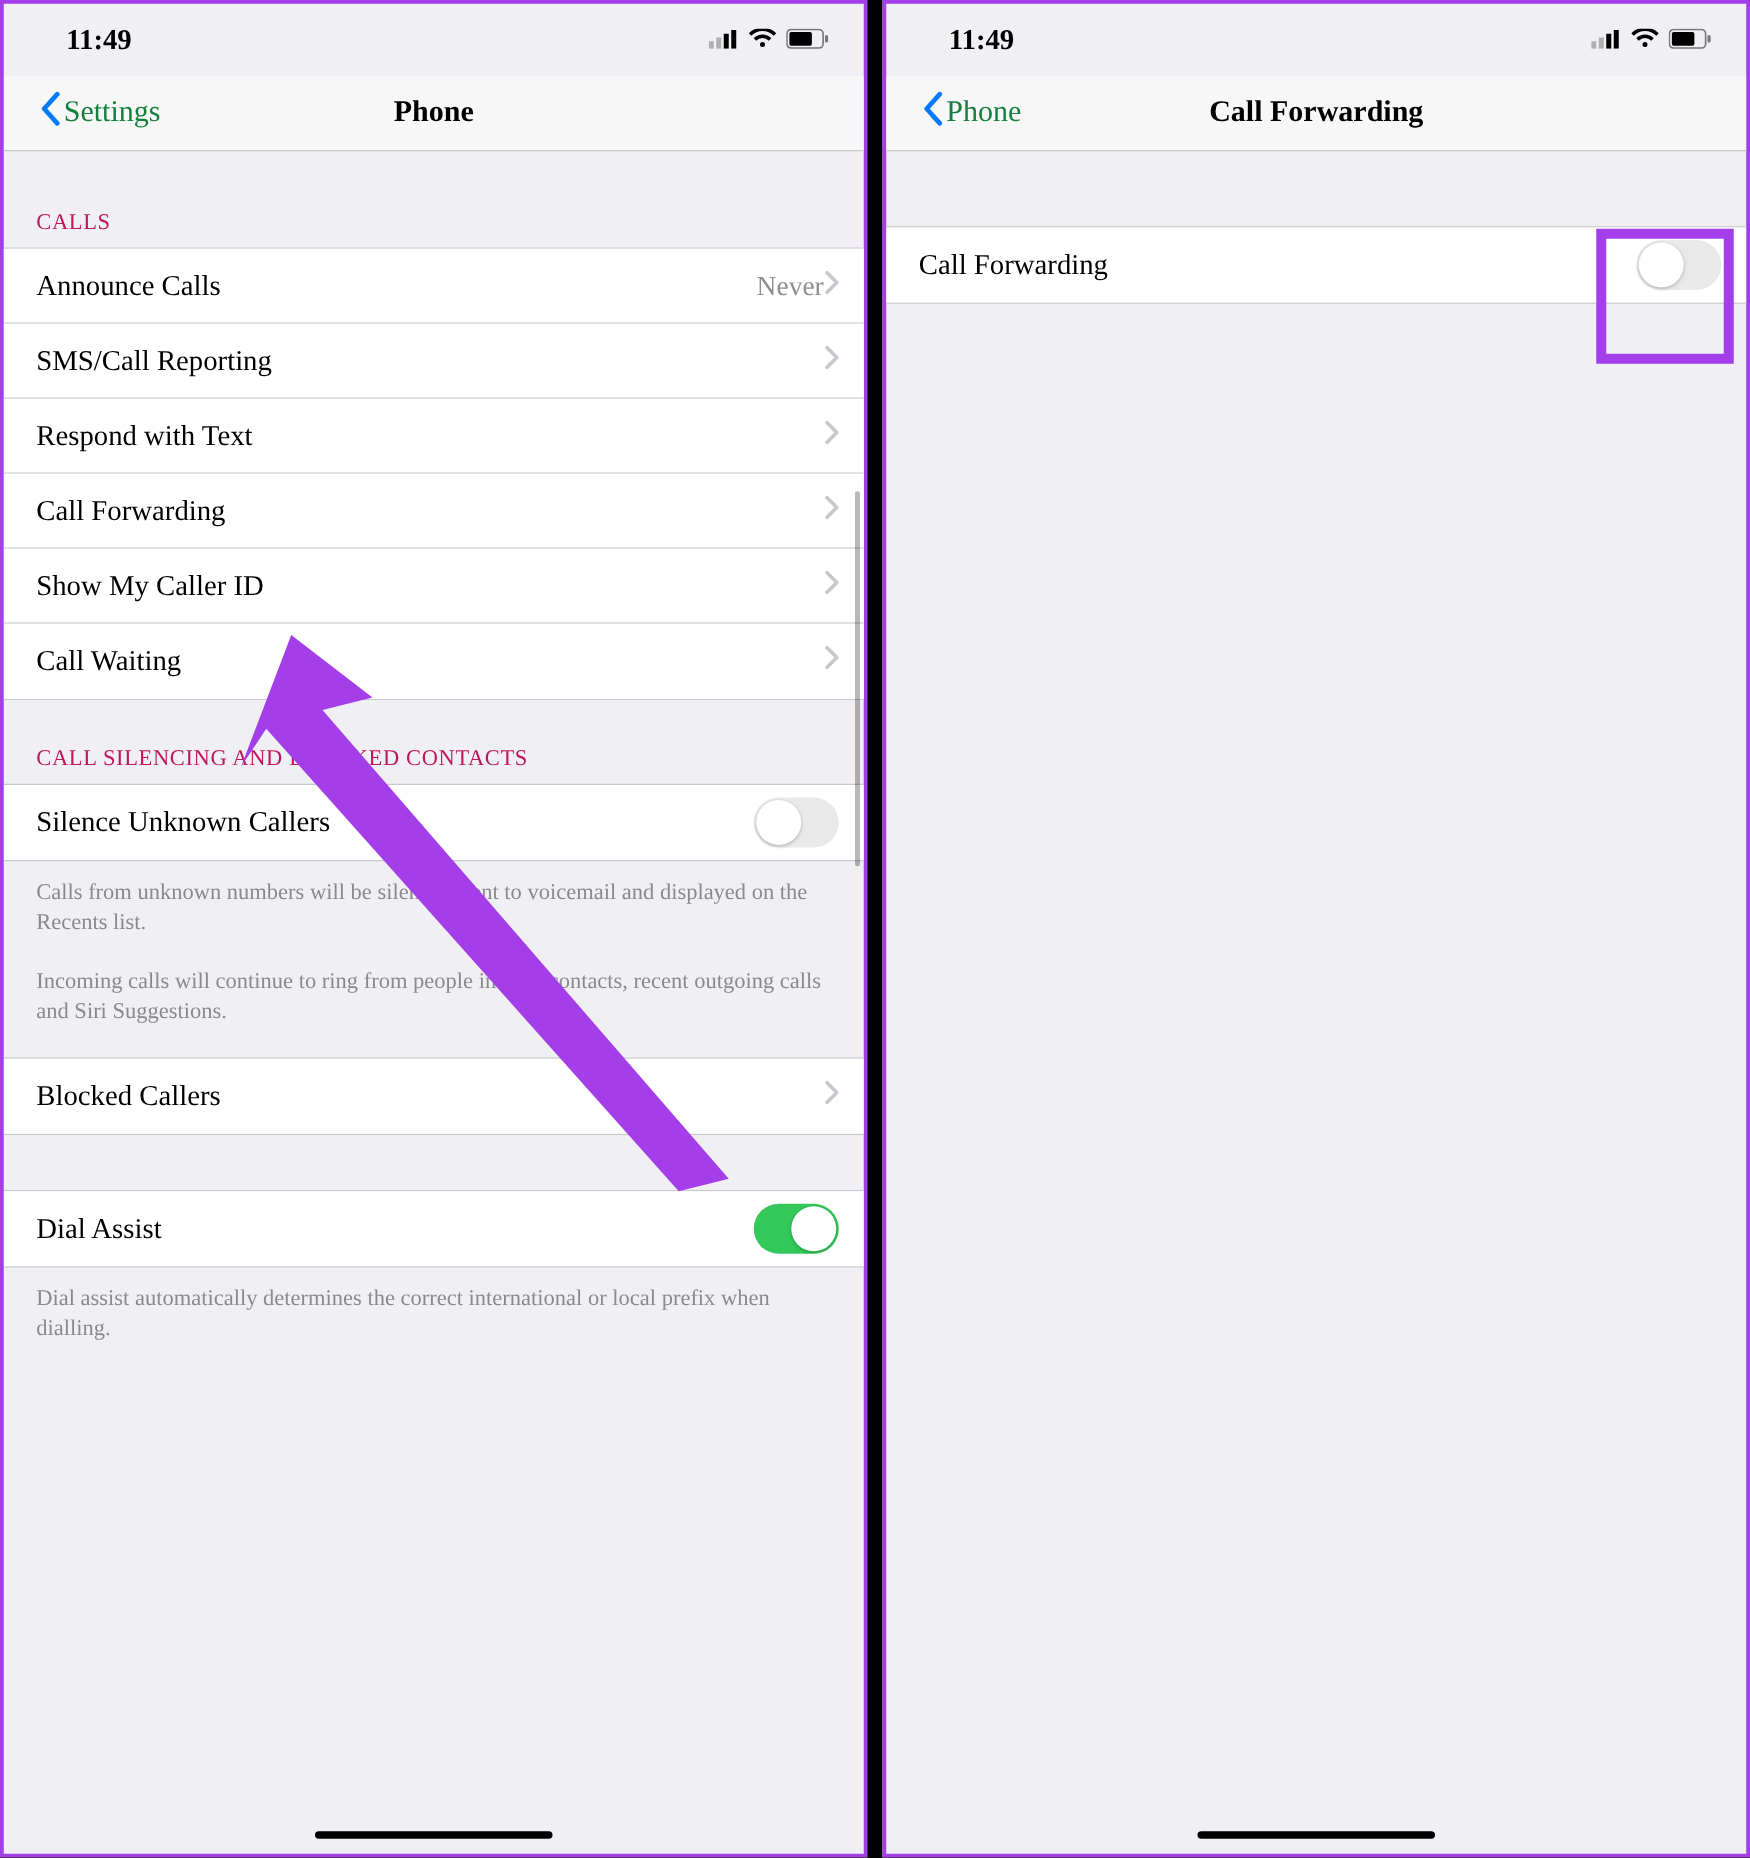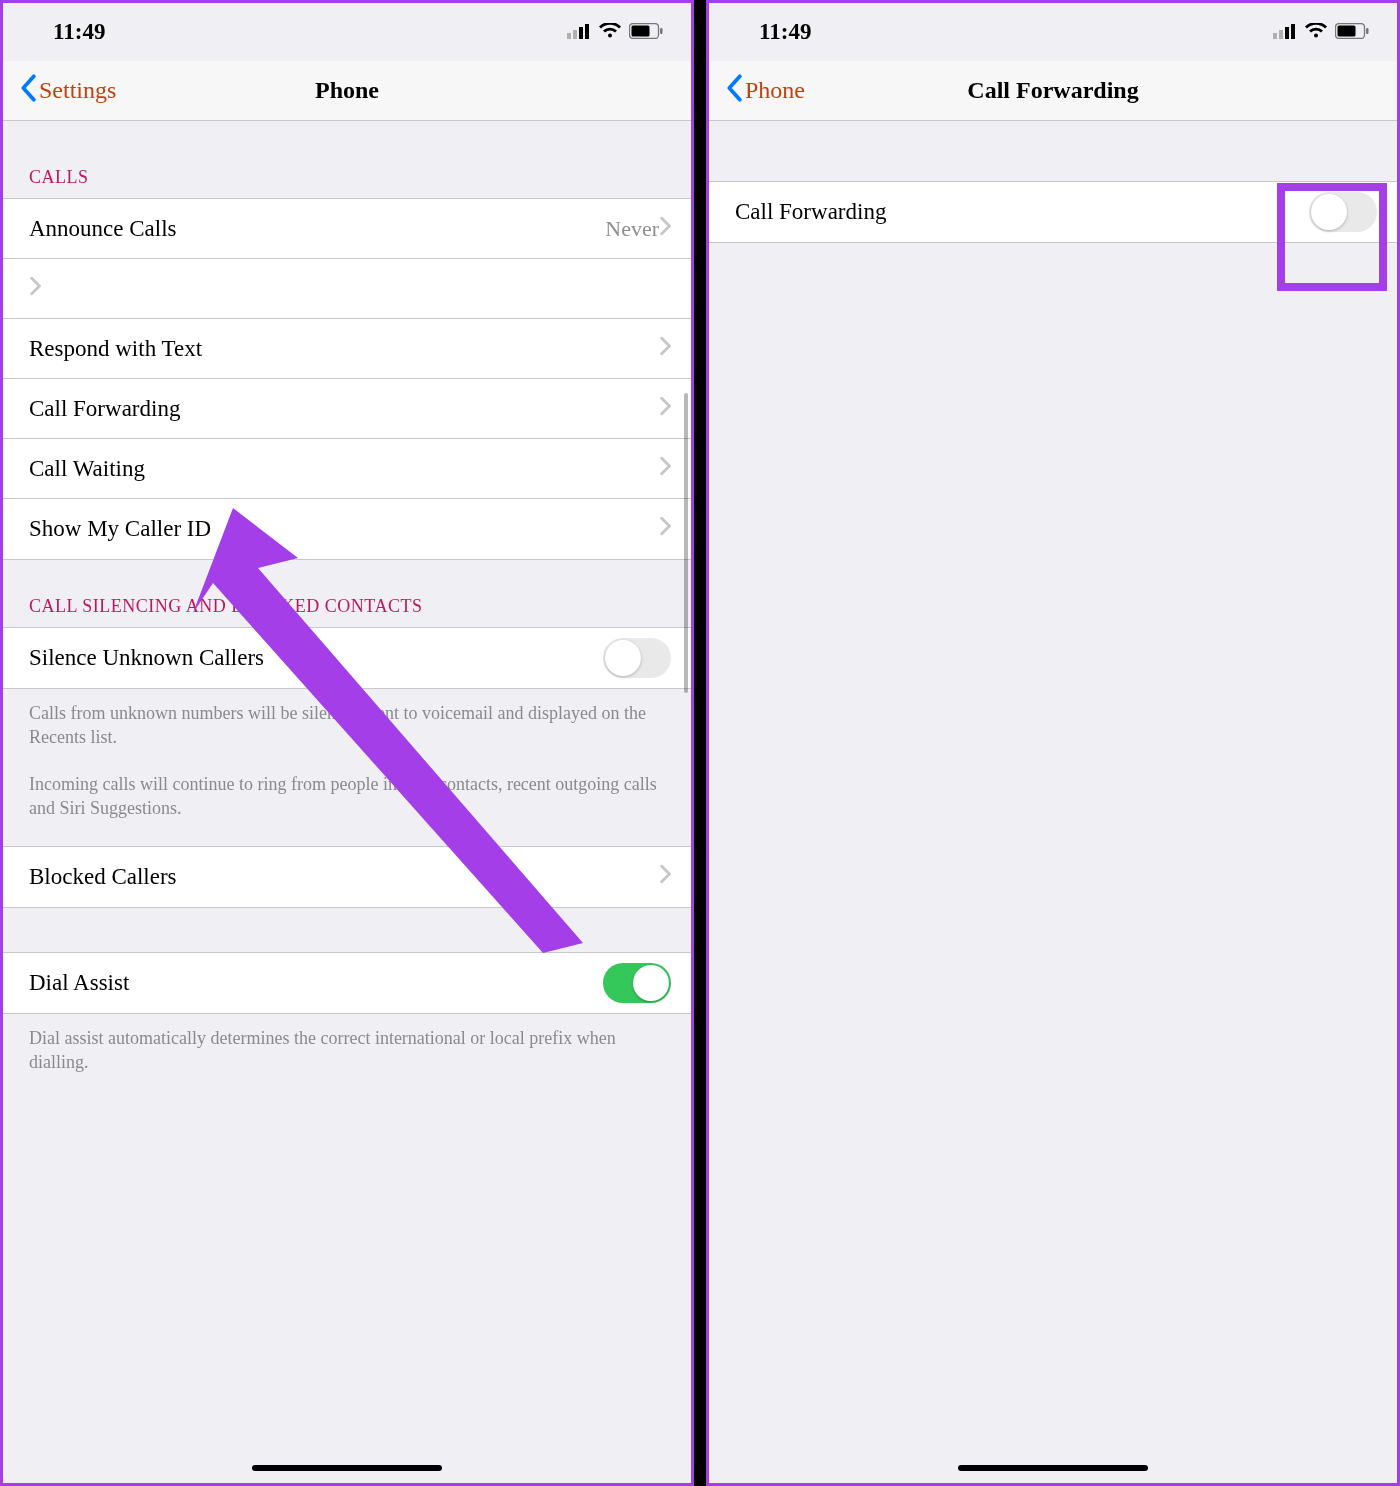--- a/index.html
+++ b/index.html
@@ -50,23 +50,23 @@
     height: 60px;
     display: flex;
     align-items: center;
     border-bottom: 1px solid #c8c7cc;
     background: #f7f7f8;
     position: relative;
   }
   .nav-back {
     display: flex;
     align-items: center;
-    color: #c2410c;
+    color: #15803d;
     font-size: 24px;
-    padding-left: 16px;
+    padding-left: 28px;
     cursor: pointer;
   }
   .nav-back svg { margin-right: 2px; }
   .nav-title {
     position: absolute;
     left: 50%;
     transform: translateX(-50%);
     font-size: 24px;
     font-weight: 600;
     color: #000;
@@ -209,44 +209,45 @@
   <div class="section-header">CALLS</div>
   <div class="row-group">
     <div class="row">
       <span class="row-label">Announce Calls</span>
       <span class="row-value">Never</span>
       <span class="row-chevron"><svg width="12" height="20" viewBox="0 0 10 18">
             <path d="M2 2l7 7-7 7" stroke="#c7c7cc" stroke-width="2.6" fill="none" stroke-linecap="round" stroke-linejoin="round"></path>
           </svg></span>
     </div>
     <div class="row">
+      <span class="row-label">SMS/Call Reporting</span>
       <span class="row-chevron"><svg width="12" height="20" viewBox="0 0 10 18">
             <path d="M2 2l7 7-7 7" stroke="#c7c7cc" stroke-width="2.6" fill="none" stroke-linecap="round" stroke-linejoin="round"></path>
           </svg></span>
     </div>
     <div class="row">
       <span class="row-label">Respond with Text</span>
       <span class="row-chevron"><svg width="12" height="20" viewBox="0 0 10 18">
             <path d="M2 2l7 7-7 7" stroke="#c7c7cc" stroke-width="2.6" fill="none" stroke-linecap="round" stroke-linejoin="round"></path>
           </svg></span>
     </div>
     <div class="row">
       <span class="row-label">Call Forwarding</span>
       <span class="row-chevron"><svg width="12" height="20" viewBox="0 0 10 18">
             <path d="M2 2l7 7-7 7" stroke="#c7c7cc" stroke-width="2.6" fill="none" stroke-linecap="round" stroke-linejoin="round"></path>
           </svg></span>
     </div>
     <div class="row">
+      <span class="row-label">Show My Caller ID</span>
+      <span class="row-chevron"><svg width="12" height="20" viewBox="0 0 10 18">
+            <path d="M2 2l7 7-7 7" stroke="#c7c7cc" stroke-width="2.6" fill="none" stroke-linecap="round" stroke-linejoin="round"></path>
+          </svg></span>
+    </div>
+    <div class="row">
       <span class="row-label">Call Waiting</span>
-      <span class="row-chevron"><svg width="12" height="20" viewBox="0 0 10 18">
-            <path d="M2 2l7 7-7 7" stroke="#c7c7cc" stroke-width="2.6" fill="none" stroke-linecap="round" stroke-linejoin="round"></path>
-          </svg></span>
-    </div>
-    <div class="row">
-      <span class="row-label">Show My Caller ID</span>
       <span class="row-chevron"><svg width="12" height="20" viewBox="0 0 10 18">
             <path d="M2 2l7 7-7 7" stroke="#c7c7cc" stroke-width="2.6" fill="none" stroke-linecap="round" stroke-linejoin="round"></path>
           </svg></span>
     </div>
   </div>
 
   <div class="section-header tight">CALL SILENCING AND BLOCKED CONTACTS</div>
   <div class="row-group">
     <div class="row">
       <span class="row-label">Silence Unknown Callers</span>

